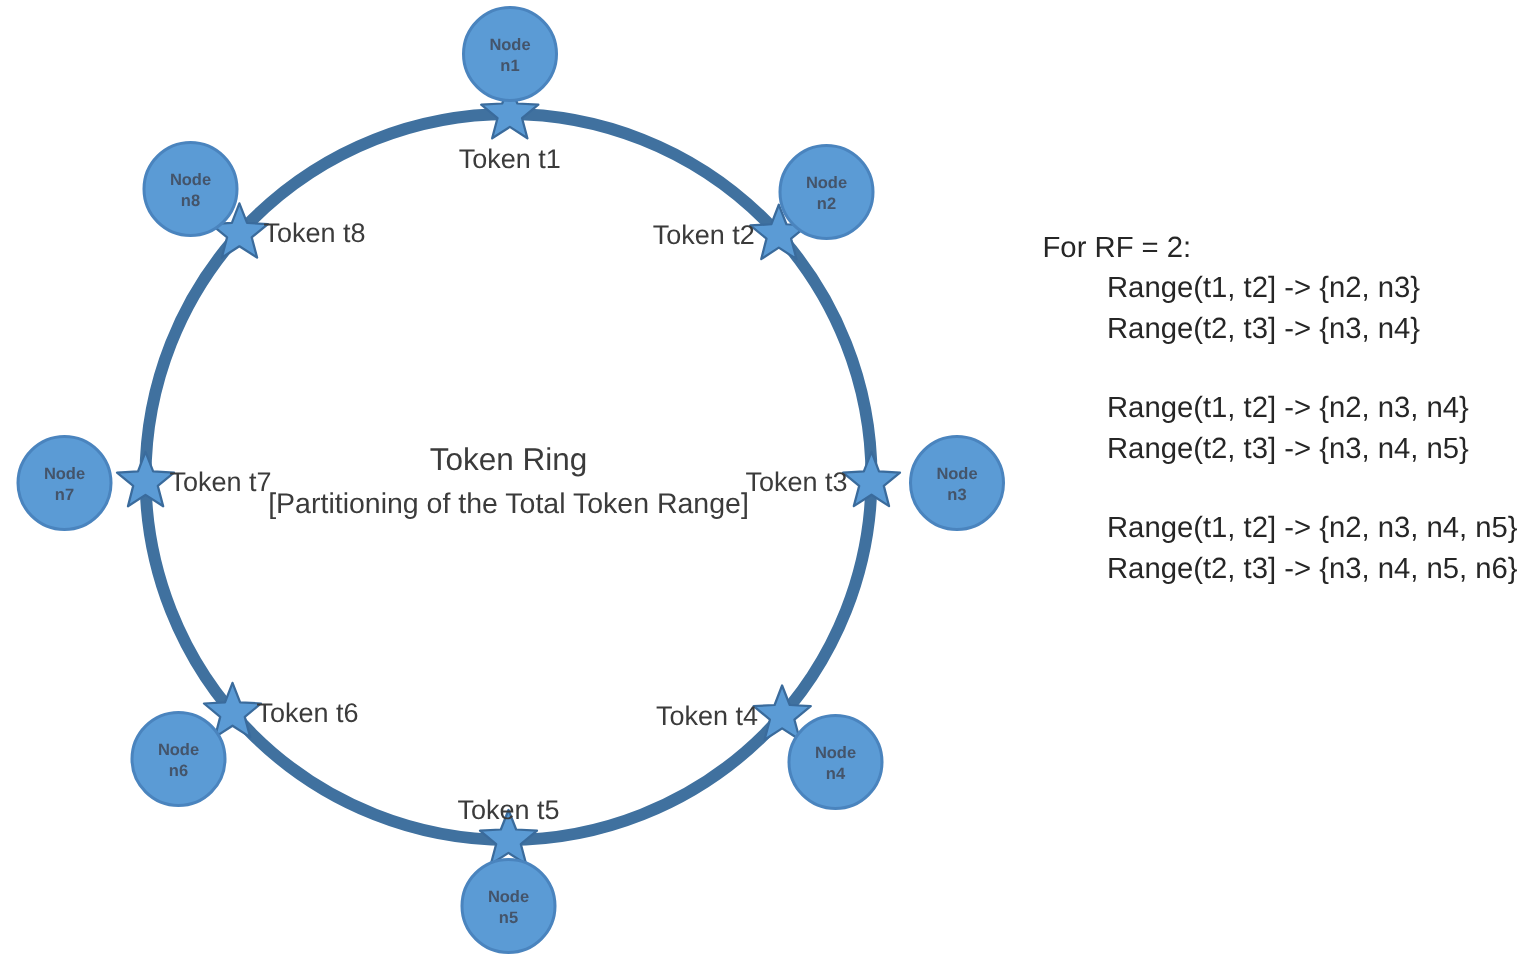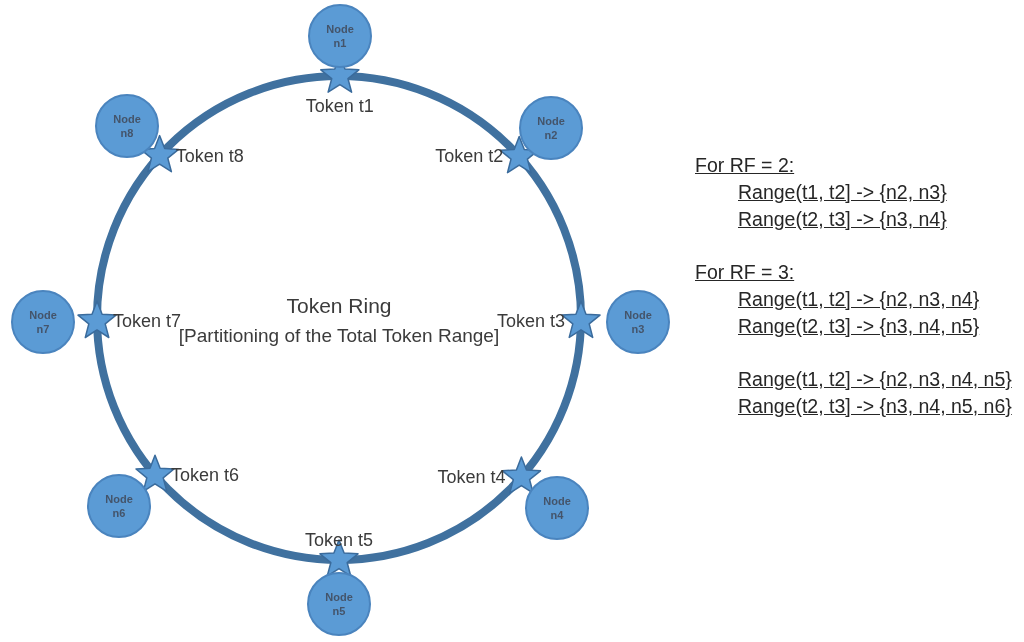--- a/index.html
+++ b/index.html
@@ -7,21 +7,20 @@
     width: 1024px; height: 642px; overflow: hidden; position: relative;
     font-family: "Liberation Sans", sans-serif;
   }
   .stage { position: absolute; left: 0; top: 0; width: 1024px; height: 642px; background: #ffffff; }
   #ring-svg { position: absolute; left: 0; top: 0; }
   svg text { font-family: "Liberation Sans", sans-serif; }
   .rf-panel {
     position: absolute; left: 695px; top: 152px;
     font-size: 19.5px; line-height: 27px; color: #262626;
     white-space: nowrap;
-    text-decoration: underline;
   }
   .rf-group + .rf-group { margin-top: 26px; }
   .rf-line { padding-left: 43px; }
 </style>
 </head>
 <body>
 
 <div class="stage">
 
   <svg id="ring-svg" width="690" height="642" viewBox="0 0 690 642">
@@ -70,21 +69,20 @@
       <text x="127" y="137" text-anchor="middle" font-size="11" font-weight="bold" fill="#44546A">n8</text>
     </svg>
 
   <div class="rf-panel">
     <div class="rf-group">
       <div class="rf-heading">For RF = 2:</div>
       <div class="rf-line">Range(t1, t2] -&gt; {n2, n3}</div>
       <div class="rf-line">Range(t2, t3] -&gt; {n3, n4}</div>
     </div>
     <div class="rf-group">
-      <div class="rf-heading">For RF = 3:</div>
       <div class="rf-line">Range(t1, t2] -&gt; {n2, n3, n4}</div>
       <div class="rf-line">Range(t2, t3] -&gt; {n3, n4, n5}</div>
     </div>
     <div class="rf-group">
       <div class="rf-line">Range(t1, t2] -&gt; {n2, n3, n4, n5}</div>
       <div class="rf-line">Range(t2, t3] -&gt; {n3, n4, n5, n6}</div>
     </div>
   </div>
 
 </div>

